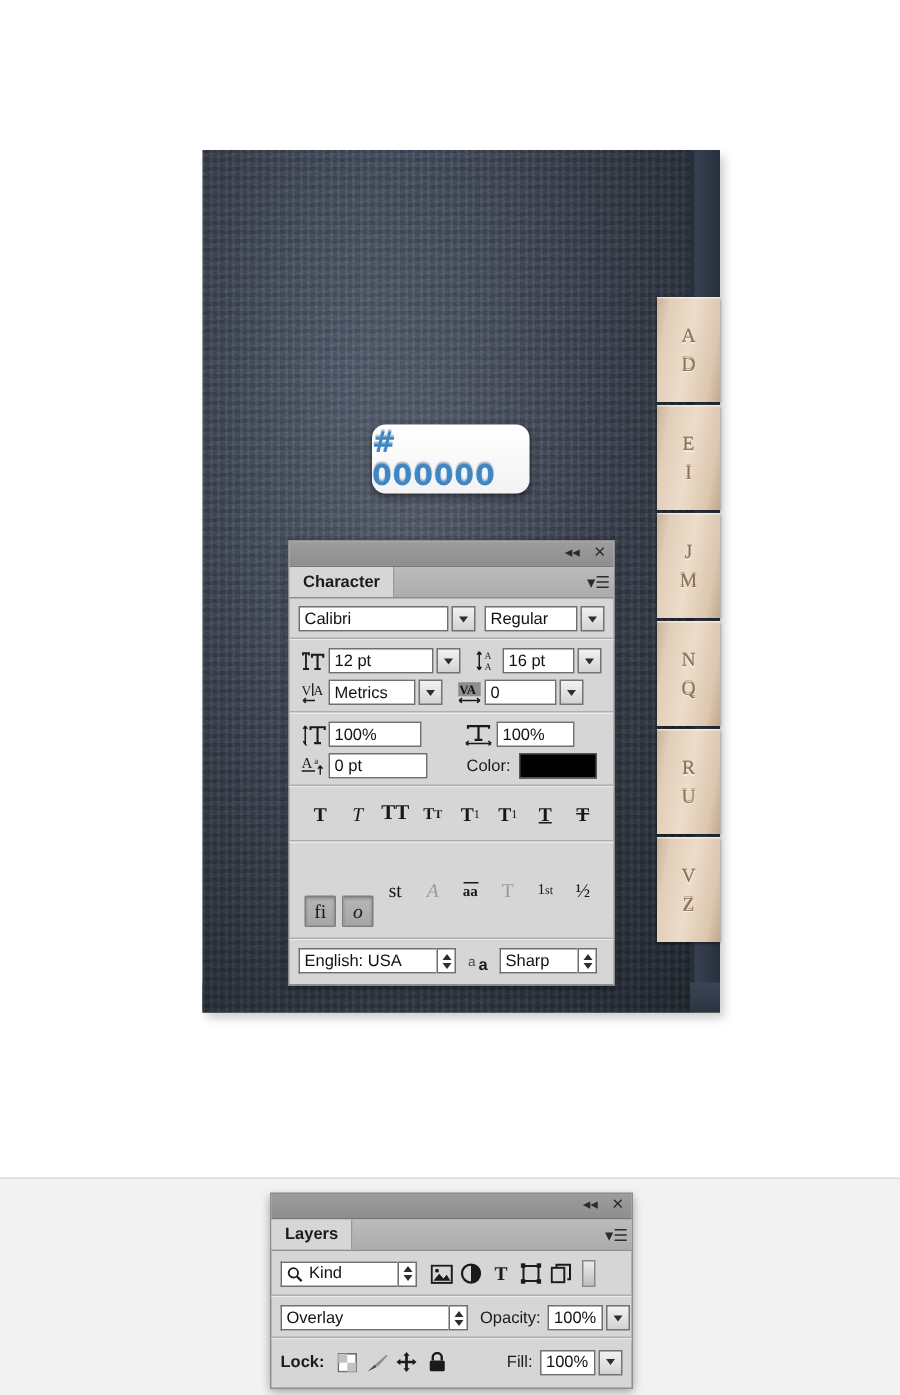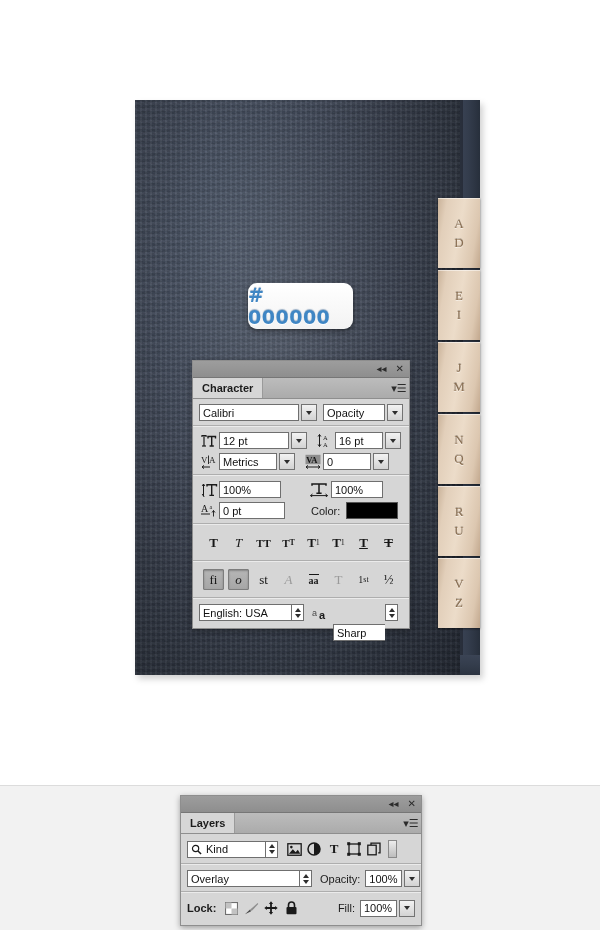--- a/index.html
+++ b/index.html
@@ -189,20 +189,21 @@
   .styb {
     min-width: 19px; height: 19px;
     display: flex; align-items: center; justify-content: center;
     font-family: "Liberation Serif", serif; font-size: 13px; color: #171717;
     cursor: pointer; border: 1px solid transparent; border-radius: 1px;
   }
   .styb.on {
     background: linear-gradient(180deg,#b6b6b6 0%, #a6a6a6 100%);
     border: 1px solid #7d7d7d;
     box-shadow: inset 0 1px 2px rgba(0,0,0,0.28);
+    margin-top: 28px;
   }
   .styb.dim { color: #9a9a9a; }
   .sup { font-size: 8px; vertical-align: super; }
   .sub { font-size: 8px; vertical-align: sub; }
 
   
   .lay-ico {
     width: 20px; height: 20px;
     display: flex; align-items: center; justify-content: center;
     cursor: pointer;
@@ -280,21 +281,21 @@
     </div>
 
     <div class="ps-body">
 
       <div class="row">
         <div class="combo">
           <div class="fld" style="width:100px;">Calibri</div>
           <div class="arrowbtn"></div>
         </div>
         <div class="combo" style="margin-left:6px;">
-          <div class="fld" style="width:62px;">Opacity</div>
+          <div class="fld" style="width:62px;">Regular</div>
           <div class="arrowbtn"></div>
         </div>
       </div>
 
       <div class="hr"></div>
 
       <div class="row">
         <div class="glyphico">
           <svg width="16" height="14" viewBox="0 0 16 14" aria-hidden="true">
             <path d="M1 3V1.5h4V3M3 1.5V12" stroke="#1a1a1a" stroke-width="1.2" fill="none"></path>
@@ -382,21 +383,21 @@
 
       <div class="hr"></div>
 
       <div class="btnrow">
         <div class="styb">
             <b>T</b>
           </div>
         <div class="styb">
             <i>T</i>
           </div>
-        <div class="styb" style="font-size:11px;">
+        <div class="styb" style="font-size:14px;">
             <b>TT</b>
           </div>
         <div class="styb" style="font-size:11px;">
             <b>T</b>
             <span style="font-size:8px;"><b>T</b></span>
           </div>
         <div class="styb">
             <b>T</b>
             <span class="sup">1</span>
           </div>
@@ -437,21 +438,21 @@
               <i class="d"></i>
           </div>
         </div>
         <div class="glyphico" style="margin-left:7px; width:22px;">
           <svg width="20" height="14" viewBox="0 0 20 14" aria-hidden="true">
             <text x="0" y="10" font-family="Liberation Sans, sans-serif" font-size="9" fill="#4a4a4a">a</text>
             <text x="7" y="12.5" font-family="Liberation Sans, sans-serif" font-size="11" fill="#1a1a1a" font-weight="bold">a</text>
           </svg>
         </div>
         <div class="combo">
-          <div class="fld" style="width:52px; border-right:none;margin-top:20px;">Sharp</div>
+          <div class="fld" style="width:52px; border-right:none;">Sharp</div>
           <div class="fld updown" style="padding:0;">
             <i class="u"></i>
               <i class="d"></i>
           </div>
         </div>
       </div>
 
     </div>
   </div>
 

